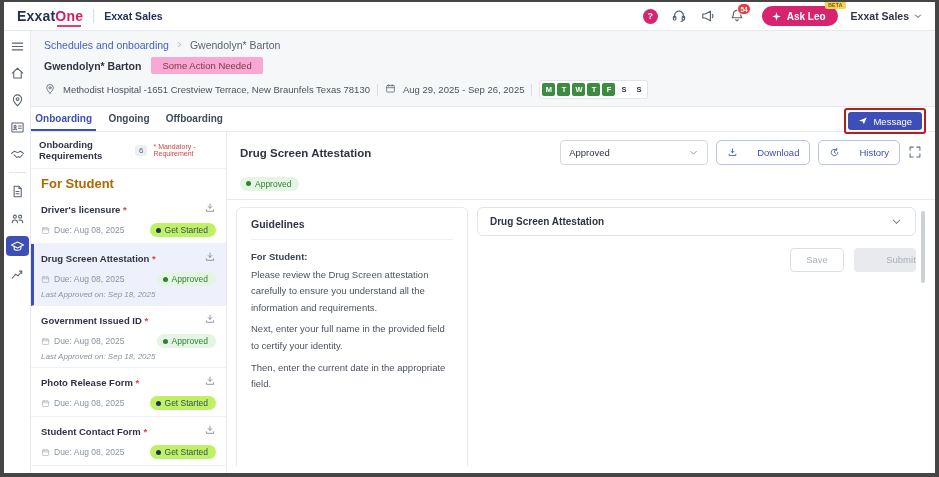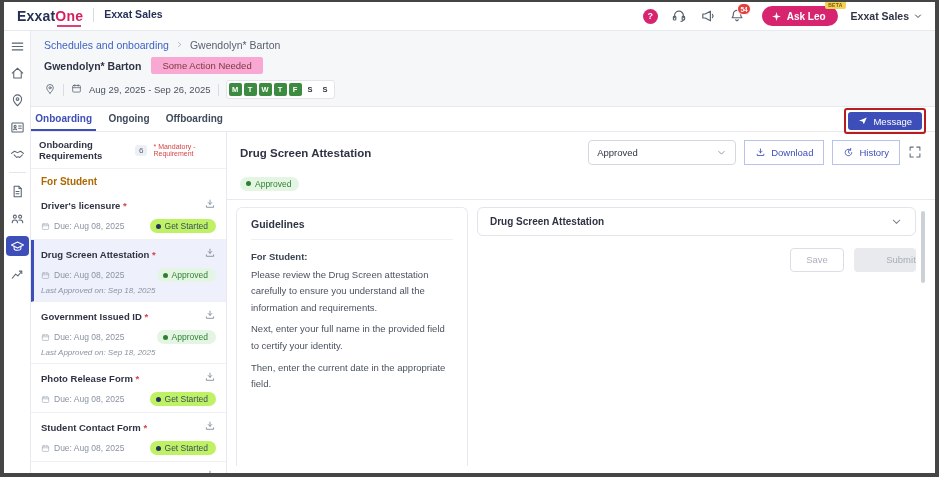--- a/index.html
+++ b/index.html
@@ -7,21 +7,21 @@
   body { font-family: "Liberation Sans", sans-serif; }
   .frame {
     width: 939px; height: 477px; background:#fff;
     border: 4px solid #454545; border-top-width: 2px;
     position: relative; overflow: hidden; margin: 0 auto;
     display: flex; flex-direction: column;
   }
   
   .topbar { height: 29px; min-height:29px; background:#fff; border-bottom:1px solid #e7e9ee;
     display:flex; align-items:center; justify-content:space-between; padding:0 12px 0 13px; }
-  .logo-wrap { display:flex; align-items:flex-start; gap:10px; }
+  .logo-wrap { display:flex; align-items:center; gap:10px; }
   .logo { font-size:14px; font-weight:bold; letter-spacing:.2px; }
   .logo .exxat { color:#253057; }
   .logo .one { color:#d61f5f; position:relative; }
   .logo .one::after { content:""; position:absolute; left:2px; right:2px; bottom:-3px; height:2px; background:#d61f5f; opacity:.85; }
   .logo-divider { width:1px; height:14px; background:#d9dde3; }
   .app-name { font-size:10.5px; font-weight:bold; color:#253057; }
   .top-actions { display:flex; align-items:center; gap:13px; }
   .help-circle { width:15px; height:15px; border-radius:50%; background:#d6246e; color:#fff;
     font-size:9px; font-weight:bold; display:flex; align-items:center; justify-content:center; cursor:pointer; }
   .ticon { width:16px; height:16px; display:flex; align-items:center; justify-content:center; cursor:pointer; }
@@ -70,21 +70,21 @@
   .msg-annotation { position:absolute; right:9px; top:1px; border:2px solid #b91c1c; border-radius:3px; padding:2px; }
   .msg-btn { background:#3e4eb8; color:#fff; border:none; border-radius:3px; height:18px; padding:0 10px;
     font-size:9.5px; display:flex; align-items:center; gap:5px; cursor:pointer; font-family:"Liberation Sans",sans-serif;}
   .content-row { flex:1; display:flex; min-height:0; }
   
   .req-col { width:196px; min-width:196px; border-right:1px solid #e7e9ee; display:flex; flex-direction:column; overflow:hidden; }
   .req-header { display:flex; align-items:center; gap:4px; padding:7px 8px; border-bottom:1px solid #eef0f3; }
   .req-title { font-size:9.5px; font-weight:bold; color:#2f3344; }
   .req-count { background:#eceff3; color:#5a6572; font-size:8px; border-radius:3px; padding:1px 4px; }
   .req-note { font-size:7px; color:#d64545; margin-left:2px; }
-  .req-group { font-size:10px; font-weight:bold; color:#ad6800; padding:7px 10px 4px; }
+  .req-group { font-size:13px; font-weight:bold; color:#ad6800; padding:7px 10px 4px; }
   .req-item { padding:5px 10px 6px; border-bottom:1px solid #eef0f3; position:relative; cursor:pointer; }
   .req-item.selected { background:#eef1fb; border-left:3px solid #3e4eb8; padding-left:7px; }
   .ri-top { display:flex; align-items:center; justify-content:space-between; }
   .ri-name { font-size:9.5px; font-weight:bold; color:#2f3344; }
   .ri-name .ast { color:#d64545; }
   .dl-icon svg { stroke:#7b8594; fill:none; stroke-width:1.4; stroke-linecap:round; stroke-linejoin:round; }
   .ri-due-row { display:flex; align-items:center; justify-content:space-between; margin-top:5px; }
   .ri-due { display:flex; align-items:center; gap:4px; font-size:8.5px; color:#8a93a2; }
   .ri-due svg { stroke:#9aa3b0; fill:none; stroke-width:1.3; stroke-linecap:round; stroke-linejoin:round;}
   .pill { font-size:8.5px; border-radius:9px; padding:2px 8px 2px 6px; display:flex; align-items:center; gap:4px; }
@@ -95,22 +95,22 @@
   .pill.approved .dot { background:#2f8132; }
   .ri-last { font-size:8px; font-style:italic; color:#8a93a2; margin-top:4px; }
   
   .detail-col { flex:1; display:flex; flex-direction:column; min-width:0; }
   .detail-header { display:flex; align-items:center; justify-content:space-between; padding:8px 12px 0 13px; }
   .detail-title { font-size:11.5px; font-weight:bold; color:#2f3344; }
   .detail-controls { display:flex; align-items:center; gap:8px; }
   .sel { width:148px; height:25px; border:1px solid #d4d8df; border-radius:4px; background:#fff;
     display:flex; align-items:center; justify-content:space-between; padding:0 8px; font-size:9.5px; color:#2f3344; cursor:pointer; }
   .sel svg { stroke:#7b8594; fill:none; stroke-width:1.5; stroke-linecap:round; stroke-linejoin:round;}
-  .obtn { height:25px; border:1px solid #b9c2ea; background:#fff; color:#3e4eb8; border-radius:0;
-    font-size:9.5px; display:flex; align-items:center; gap:5px; padding:0 10px; cursor:pointer; font-family:"Liberation Sans",sans-serif;}
+  .obtn { height:25px; border:1px solid #b9c2ea; background:#fff; color:#3e4eb8; border-radius:5px;
+    font-size:9.5px; display:flex; align-items:center; gap:19px; padding:0 10px; cursor:pointer; font-family:"Liberation Sans",sans-serif;}
   .obtn svg { stroke:#3e4eb8; fill:none; stroke-width:1.5; stroke-linecap:round; stroke-linejoin:round;}
   .expand-icon { width:15px; height:15px; cursor:pointer; }
   .expand-icon svg { stroke:#5f6b7a; fill:none; stroke-width:1.5; stroke-linecap:round; stroke-linejoin:round;}
   .detail-status { margin:7px 0 8px 13px; }
   .detail-divider { height:1px; background:#e7e9ee; }
   .detail-body { flex:1; display:flex; min-height:0; padding:7px 9px; gap:9px; }
   .guide-card { width:232px; min-width:232px; border:1px solid #e7e9ee; border-radius:6px 6px 0 0; border-bottom:none;
     padding:10px 14px; overflow:hidden; }
   .guide-title { font-size:10.5px; font-weight:bold; color:#2f3344; padding-bottom:9px; border-bottom:1px solid #eef0f3; }
   .g-heading { font-size:9.5px; font-weight:bold; color:#3c4554; margin-top:11px; }
@@ -260,20 +260,21 @@
         <span class="alert-chip">Some Action Needed</span>
       </div>
 
       <div class="info-row">
         <span class="icn">
           <svg width="12" height="12" viewBox="0 0 20 20">
               <path d="M10 17s-5.5-5-5.5-9a5.5 5.5 0 0 1 11 0c0 4-5.5 9-5.5 9z"></path>
               <circle cx="10" cy="8" r="1.8"></circle>
             </svg>
         </span>
+        <span>Methodist Hospital -1651 Crestview Terrace, New Braunfels Texas 78130</span>
         <span class="vdiv"></span>
         <span class="icn">
           <svg width="11" height="11" viewBox="0 0 20 20">
               <rect x="3" y="4.5" width="14" height="12" rx="1.5"></rect>
               <path d="M3 8.5h14M7 3v3M13 3v3"></path>
             </svg>
         </span>
         <span>Aug 29, 2025 - Sep 26, 2025</span>
         <span class="vdiv"></span>
         <span class="days-wrap">

